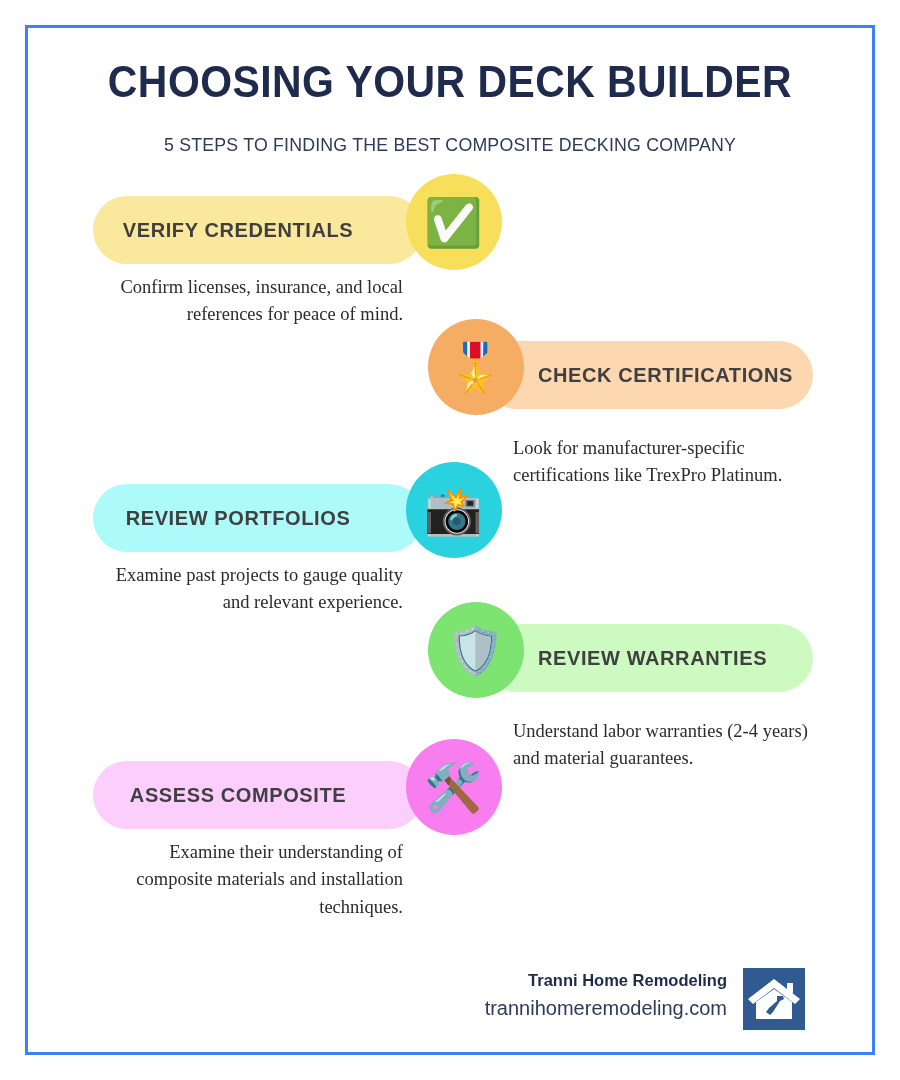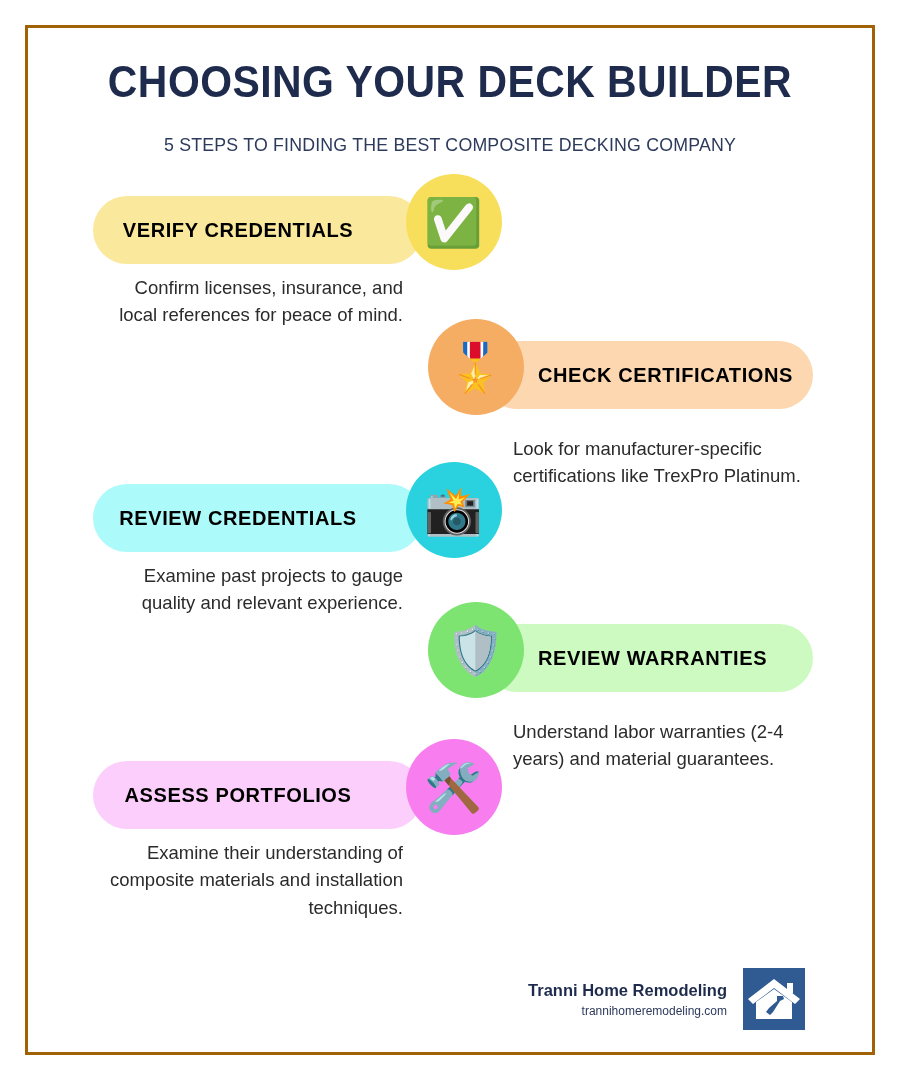--- a/index.html
+++ b/index.html
@@ -13,21 +13,21 @@
     position:relative;
     width:900px;height:1080px;
     box-sizing:border-box;
     background:#ffffff;
   }
   .frame{
     position:absolute;
     left:25px;top:25px;
     width:850px;height:1030px;
     box-sizing:border-box;
-    border:3px solid #a16207;
+    border:3px solid #3b82f6;
     background:#ffffff;
   }
 
   
   .header{
     position:absolute;left:0;top:0;width:844px;
     text-align:center;
     padding-top:30px;
   }
   .title{
@@ -68,36 +68,36 @@
     border-radius:34px;
     display:flex;
     align-items:center;
     box-sizing:border-box;
   }
   .pill-label{
     font-family:"Liberation Sans", sans-serif;
     font-size:20px;
     font-weight:bold;
     letter-spacing:0.6px;
-    color:#000000;
+    color:#404040;
     white-space:nowrap;
   }
   .circle{
     position:absolute;
     width:96px;height:96px;
     border-radius:50%;
     display:flex;
     align-items:center;
     justify-content:center;
     font-size:47px;
     line-height:1;
   }
   .desc{
     position:absolute;
-    font-family:Liberation Sans, sans-serif;
+    font-family:Liberation Serif, serif;
     font-size:18.5px;
     color:#2b2b2b;
     line-height:1.48;
     width:300px;
   }
 
   
   .left .pill{ left:65px; width:330px; justify-content:center; padding-right:40px;}
   .left .circle{ left:378px; top:-22px;}
   .left .desc{ left:75px; top:78px; text-align:right;}
@@ -107,38 +107,37 @@
   .right .pill{ left:455px; width:330px; padding-left:55px;}
   .right .desc{ left:485px; top:94px; text-align:left;}
 
   
   .footer{
     position:absolute;
     left:0;bottom:22px;
     width:839px;
     display:flex;
     justify-content:flex-end;
-    align-items:center;
     padding-right:62px;
     box-sizing:border-box;
   }
   .footer-text{
     text-align:right;
     margin-right:16px;
   }
   .brand{
     font-family:"Liberation Sans", sans-serif;
     font-size:16.5px;
     font-weight:bold;
     color:#1e2b4d;
     line-height:1.5;
   }
   .site{
     font-family:"Liberation Sans", sans-serif;
-    font-size:12px;
+    font-size:20px;
     color:#2c3a5c;
     line-height:1.5;
   }
   .logo{
     width:62px;height:62px;
     background:#2f5b92;
     display:block;
   }
 </style>
 </head>
@@ -169,41 +168,41 @@
           <span class="pill-label">CHECK CERTIFICATIONS</span>
         </div>
         <div class="circle" style="background:#f5ac63;">
           <span>🎖️</span>
         </div>
         <div class="desc">Look for manufacturer-specific certifications like TrexPro Platinum.</div>
       </div>
 
       <div class="step left" style="top:288px;">
         <div class="pill" style="background:#adfafa;">
-          <span class="pill-label">REVIEW CREDENTIALS</span>
+          <span class="pill-label">REVIEW PORTFOLIOS</span>
         </div>
         <div class="circle" style="background:#2ad2e0;">
           <span>📸</span>
         </div>
         <div class="desc">Examine past projects to gauge quality and relevant experience.</div>
       </div>
 
       <div class="step right" style="top:428px;">
         <div class="pill" style="background:#cdfac1;">
           <span class="pill-label">REVIEW WARRANTIES</span>
         </div>
         <div class="circle" style="background:#7de371;">
           <span>🛡️</span>
         </div>
         <div class="desc">Understand labor warranties (2-4 years) and material guarantees.</div>
       </div>
 
       <div class="step left" style="top:565px;">
         <div class="pill" style="background:#fbcefb;">
-          <span class="pill-label">ASSESS PORTFOLIOS</span>
+          <span class="pill-label">ASSESS COMPOSITE</span>
         </div>
         <div class="circle" style="background:#f87ef0;">
           <span>🛠️</span>
         </div>
         <div class="desc">Examine their understanding of composite materials and installation techniques.</div>
       </div>
 
     </div>
 
     <div class="footer">

